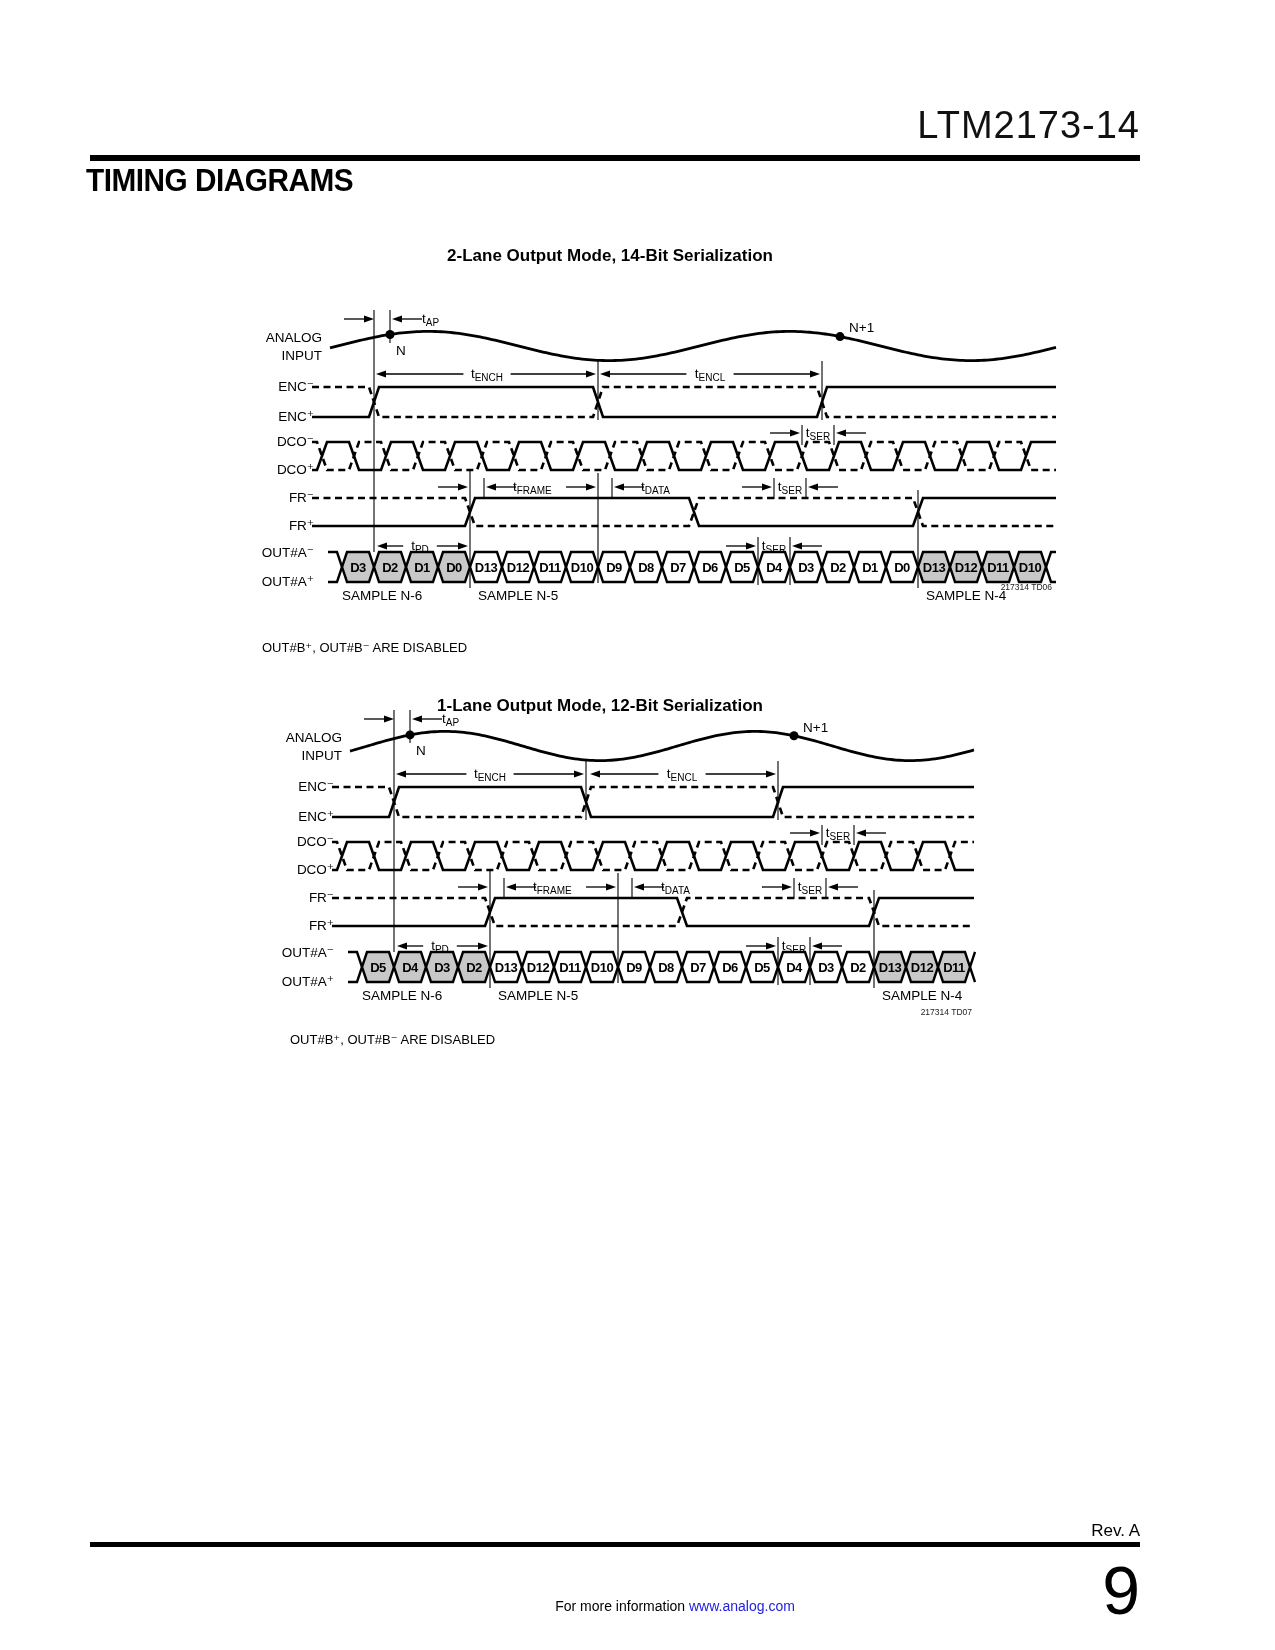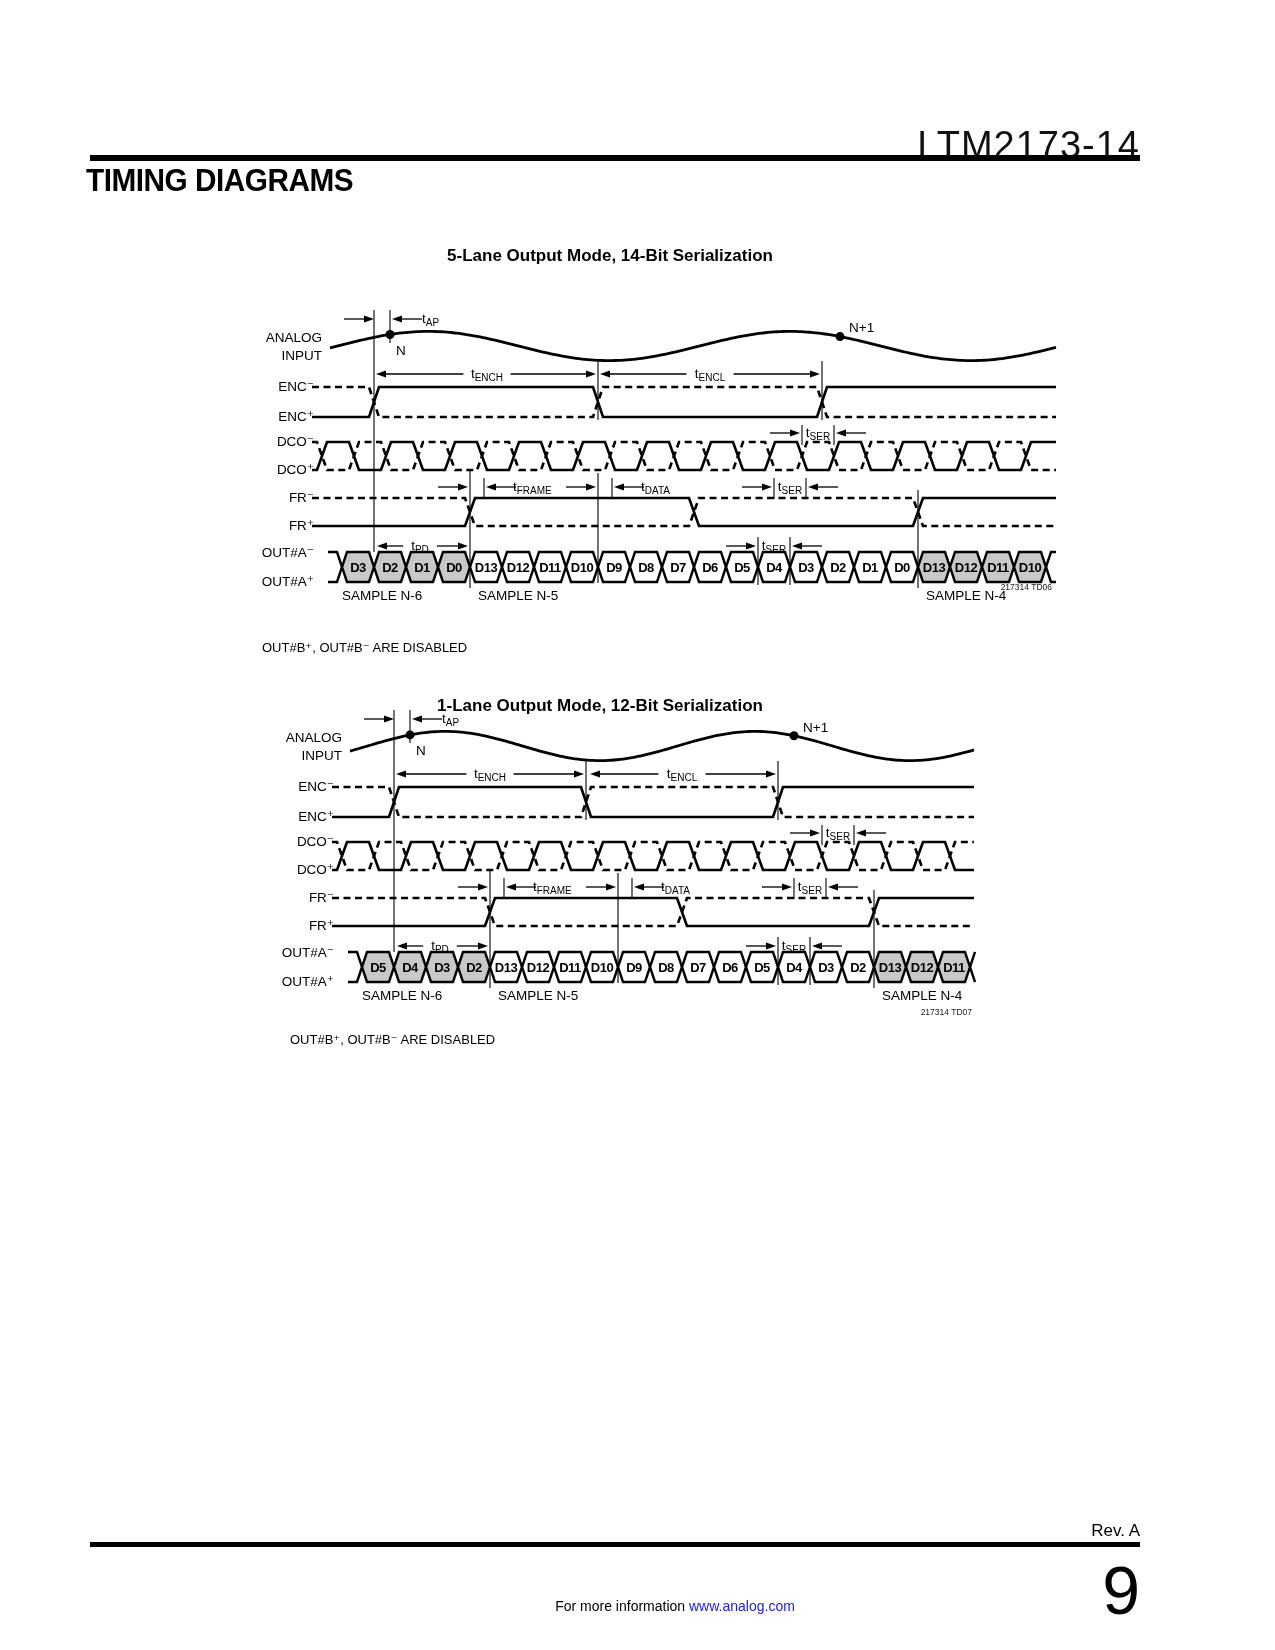--- a/index.html
+++ b/index.html
@@ -1,19 +1,19 @@
 <!DOCTYPE html>
 <html><head>
 <meta charset="utf-8">
 <style>
   html,body{margin:0;padding:0;background:#888;}
   .page{position:relative;width:1275px;height:1650px;background:#fff;margin:0 auto;
         font-family:"Liberation Sans","DejaVu Sans",sans-serif;color:#000;overflow:hidden;}
   .part-number{position:absolute;top:104px;right:135px;font-size:38px;font-weight:400;
-        letter-spacing:1px;color:#111;margin-top:20px;}
+        letter-spacing:1px;color:#111;}
   .top-rule{position:absolute;left:90px;top:155px;width:1050px;height:6px;background:#000;}
   .section-title{position:absolute;left:86px;top:163px;margin:0;font-size:31px;font-weight:800;
         letter-spacing:-0.5px;transform:scaleX(.96);transform-origin:left;}
   .fig-title{position:absolute;font-size:17px;font-weight:bold;text-align:center;}
   .fig-title.t0{left:250px;top:246px;width:720px;}
   .fig-title.t1{left:270px;top:696px;width:660px;}
   .svg-slot{position:absolute;}
   .slot0{left:250px;top:285px;}
   .slot1{left:270px;top:685px;}
   .note{position:absolute;font-size:13px;}
@@ -28,21 +28,21 @@
   svg text{font-family:"Liberation Sans","DejaVu Sans",sans-serif;}
 </style>
 </head>
 <body>
 
 <div class="page">
   <div class="part-number">LTM2173-14</div>
   <div class="top-rule"></div>
   <h1 class="section-title">TIMING DIAGRAMS</h1>
 
-  <div class="fig-title t0">5-Lane Output Mode, 14-Bit Serialization</div>
+  <div class="fig-title t0">2-Lane Output Mode, 14-Bit Serialization</div>
   <div class="svg-slot slot0" id="slot0">
       <svg viewBox="0 0 810 322" width="810" height="322">
         <g stroke="#000" stroke-width="1.1">
           <line x1="124" y1="25" x2="124" y2="267"></line>
           <line x1="140" y1="25" x2="140" y2="58"></line>
           <line x1="348" y1="76" x2="348" y2="135"></line>
           <line x1="572" y1="76" x2="572" y2="135"></line>
           <line x1="220" y1="186" x2="220" y2="303"></line>
           <line x1="348" y1="188" x2="348" y2="298"></line>
           <line x1="668" y1="205" x2="668" y2="303"></line>

